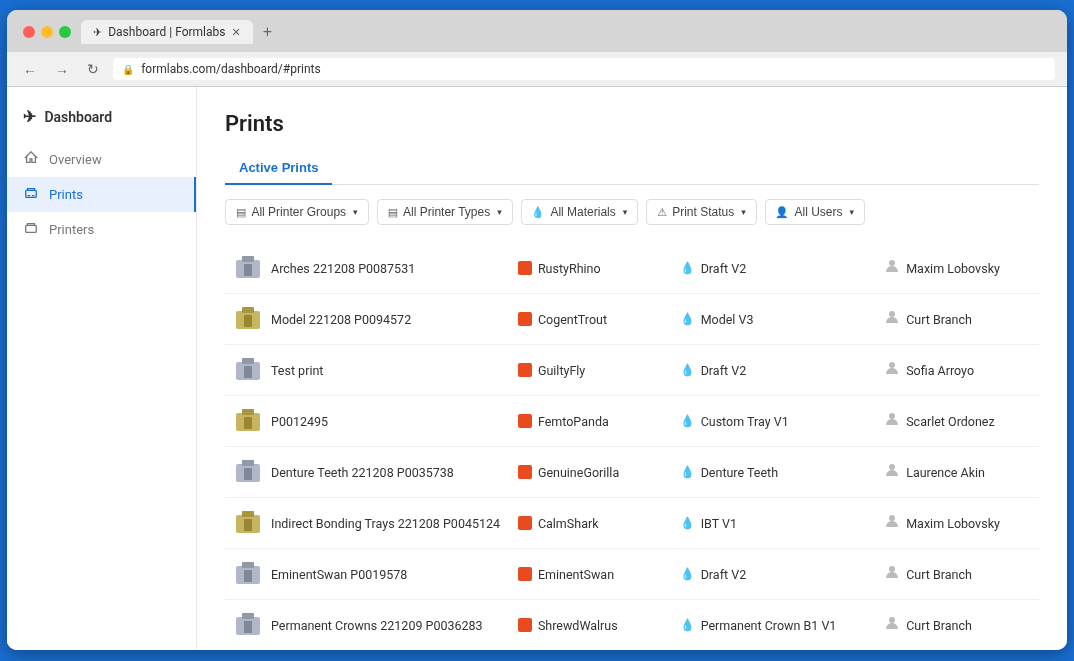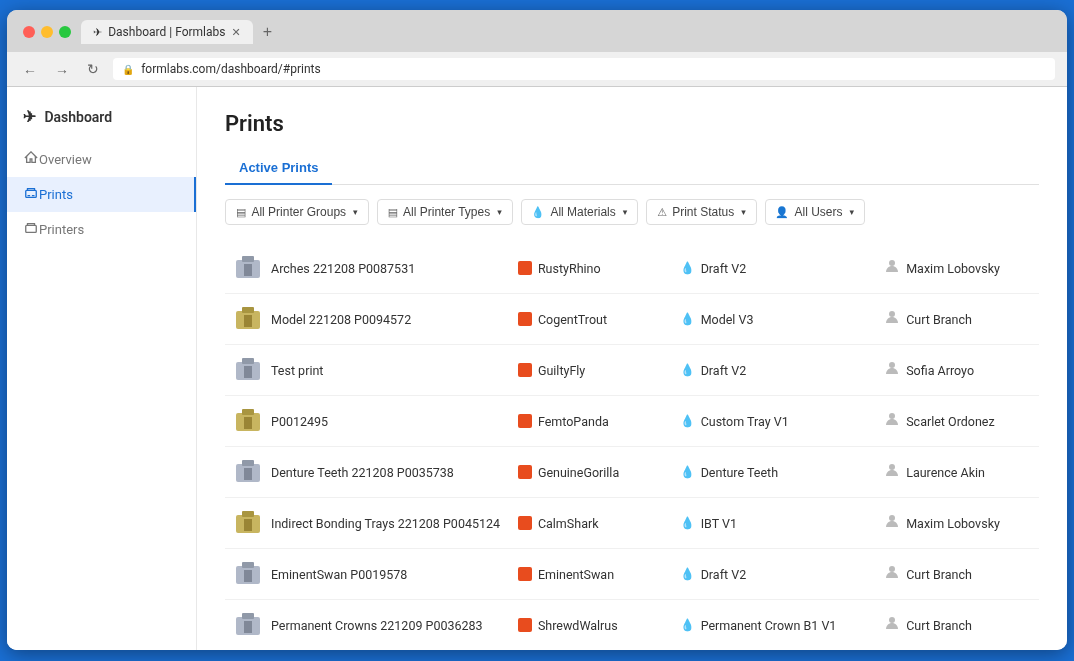--- a/index.html
+++ b/index.html
@@ -120,20 +120,21 @@
       gap: 8px;
       padding: 12px 16px 16px;
       font-weight: 600;
       font-size: 14px;
       color: #333;
     }
     .brand-icon { font-size: 16px; }
     .sidebar-nav-item {
       display: flex;
       align-items: center;
+      gap: 10px;
       padding: 9px 16px;
       font-size: 13px;
       color: #555;
       cursor: pointer;
       border-radius: 0;
     }
     .sidebar-nav-item.active {
       background: #e8f0fe;
       color: #1a6fd4;
       border-right: 2px solid #1a6fd4;

